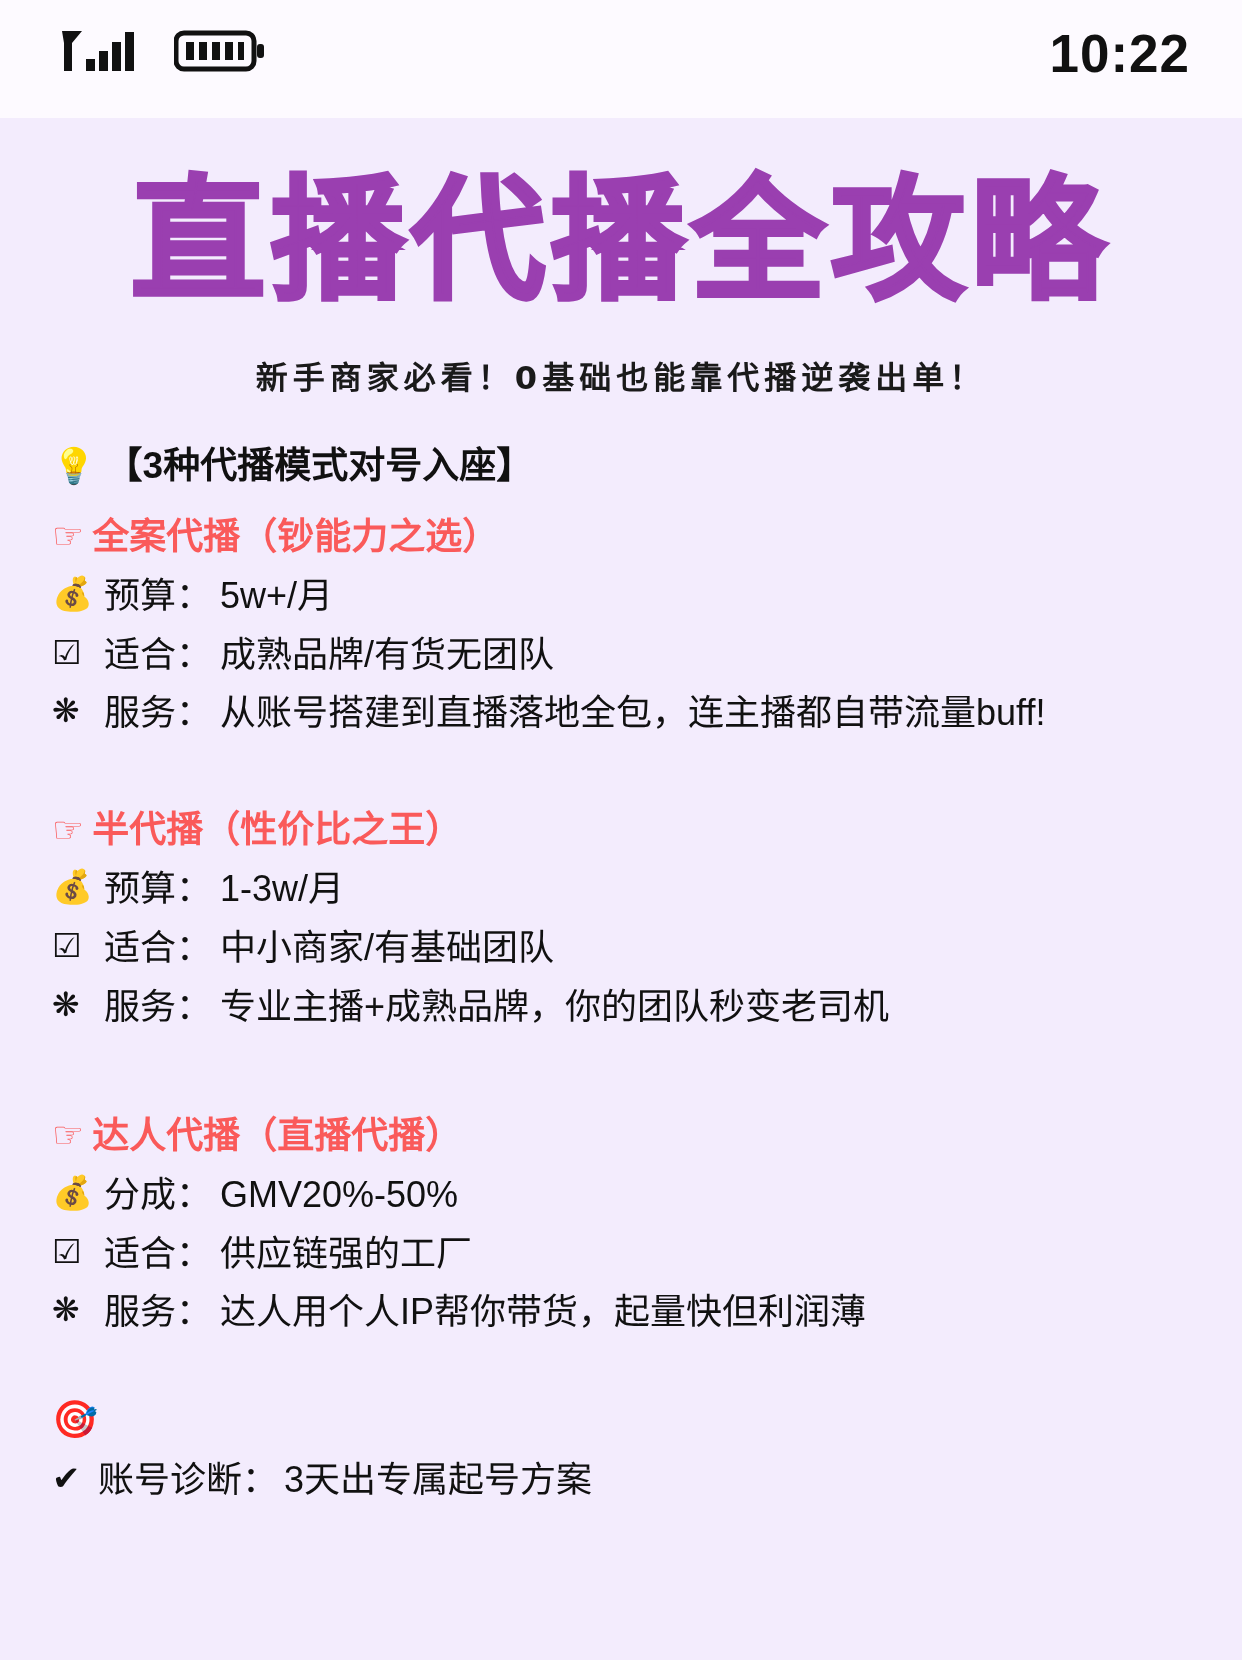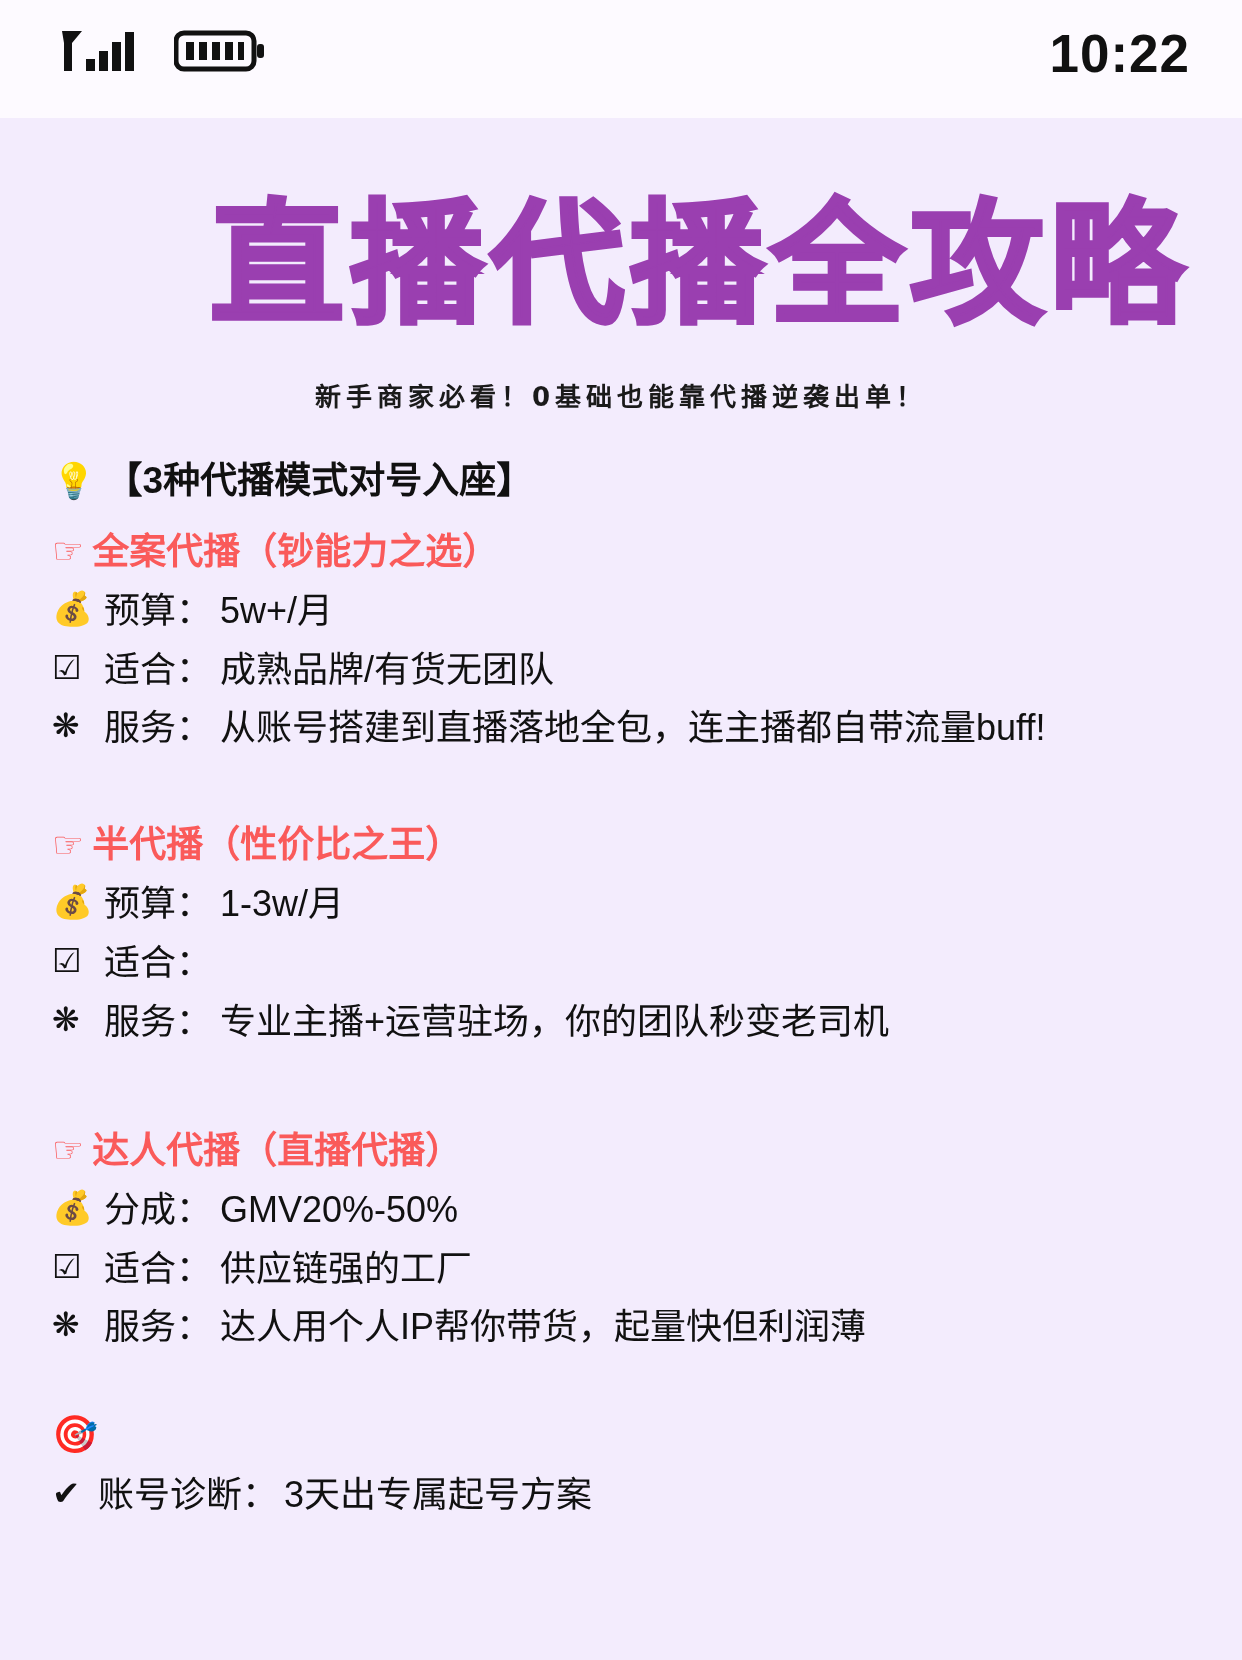--- a/index.html
+++ b/index.html
@@ -41,39 +41,39 @@
 
   
   .page {
     background: #f3ecfd;
     height: 1542px;
     padding: 0 52px;
     position: relative;
   }
 
   .title-wrap {
-    text-align: right;
-    padding-top: 70px;
+    text-align: center;
+    padding-top: 46px;
   }
   .main-title {
     font-family: "DejaVu Sans", sans-serif;
     font-weight: bold;
     font-size: 134px;
     color: #9a3fb0;
     letter-spacing: 6px;
     line-height: 1.15;
     -webkit-text-stroke: 4px #9a3fb0;
     text-shadow: 0 0 1px #9a3fb0;
     white-space: nowrap;
   }
 
   .subtitle {
     text-align: center;
     margin-top: 34px;
-    font-size: 26px;
+    font-size: 32px;
     font-weight: bold;
     color: #1a1a1a;
     letter-spacing: 5px;
     font-family: "DejaVu Sans", sans-serif;
   }
 
   .intro {
     margin-top: 58px;
     font-size: 38px;
     line-height: 1.5;
@@ -230,25 +230,26 @@
         <span>半代播（性价比之王）</span>
       </div>
       <div class="row">
         <span class="bullet-ico">💰</span>
         <span class="label">预算：</span>
         <span class="value">1-3w/月</span>
       </div>
       <div class="row">
         <span class="bullet-ico">☑</span>
         <span class="label">适合：</span>
+        <span class="value">中小商家/有基础团队</span>
       </div>
       <div class="row">
         <span class="bullet-ico">❋</span>
         <span class="label">服务：</span>
-        <span class="value">专业主播+运营驻场，你的团队秒变老司机</span>
+        <span class="value">专业主播+成熟品牌，你的团队秒变老司机</span>
       </div>
     </div>
 
     <div class="gap-xl"></div>
 
     <div class="mode-block">
       <div class="mode-title">
         <span class="hand">☞</span>
         <span>达人代播（直播代播）</span>
       </div>

